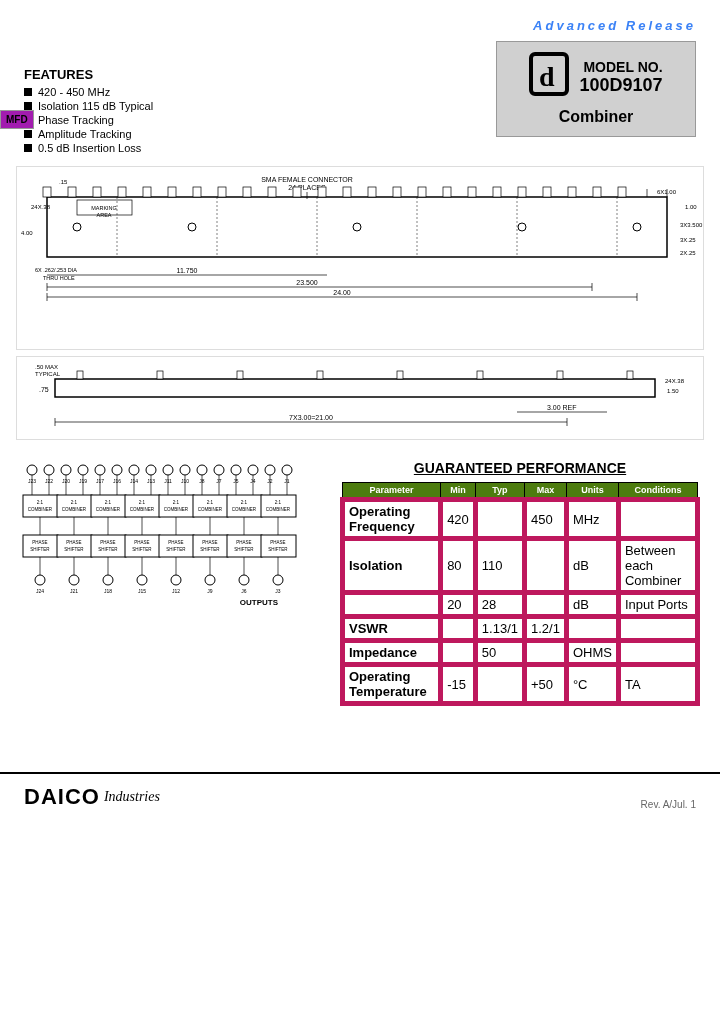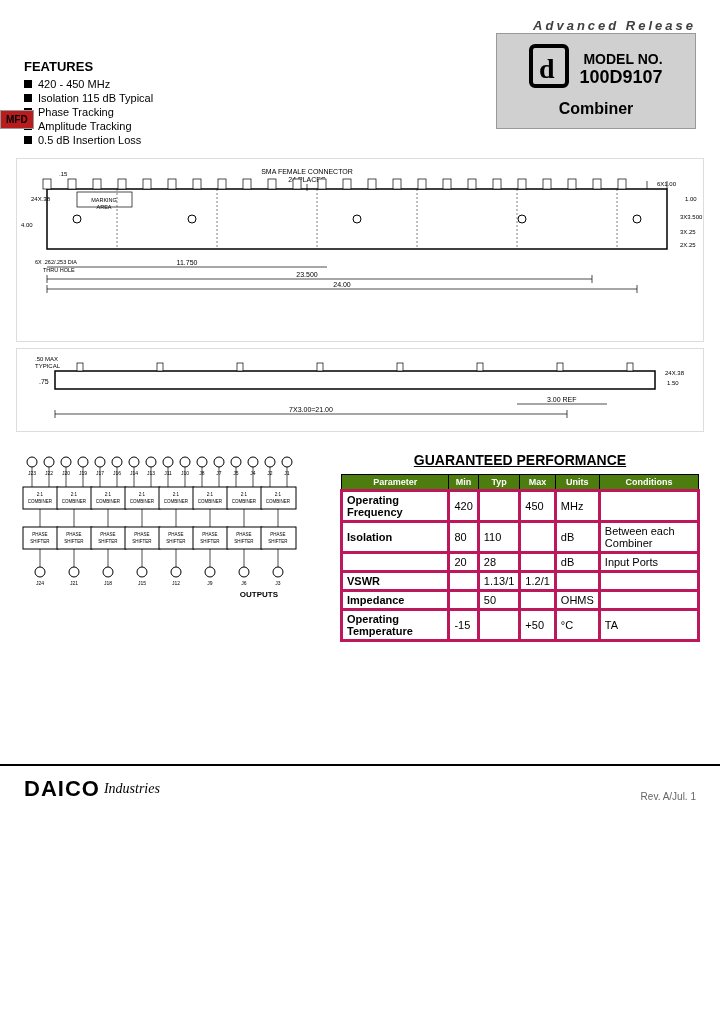--- a/index.html
+++ b/index.html
@@ -19,21 +19,22 @@
       display: flex;
       justify-content: space-between;
       align-items: flex-start;
       padding: 18px 24px 10px 24px;
     }
     .advanced-release {
       font-size: 13px;
       letter-spacing: 3px;
       font-style: italic;
       font-weight: bold;
-      color: #404040;
+      color: #3b82f6;
+      margin-bottom: 8px;
     }
     .model-box {
       background: #d0d0d0;
       border: 1px solid #999;
       padding: 10px 16px;
       display: flex;
       flex-direction: column;
       align-items: center;
       min-width: 200px;
     }
@@ -106,23 +107,23 @@
     }
     .perf-table th {
       background: #4d7c0f;
       color: #fff;
       padding: 2px 4px;
       border: 1px solid #000;
       font-weight: bold;
       font-size: 9px;
     }
     .perf-table td {
-      border: 3px solid #be185d;
+      border: 5px solid #be185d;
       padding: 2px 4px;
-      font-size: 11px;
+      font-size: 13px;
     }
     .perf-table .param-col {
       font-weight: bold;
     }
 
     
     .footer {
       display: flex;
       justify-content: space-between;
       align-items: flex-end;
@@ -184,21 +185,21 @@
       <span>Amplitude Tracking</span>
     </div>
     <div class="feature-item">
       <span class="bullet"></span>
       <span>0.5 dB Insertion Loss</span>
     </div>
   </div>
 
 </div>
 
-<div style="position:absolute; top: 110px; left:0; background:#b91c1c; border:1px solid #999; padding:3px 5px; font-weight:bold; font-size:10px;">MFD</div>
+<div style="position:absolute; top: 110px; left:0; background:#a21caf; border:1px solid #999; padding:3px 5px; font-weight:bold; font-size:10px;">MFD</div>
 
 <div style="margin: 10px 16px 6px 16px; border: 1px solid #ddd;">
   <svg width="688" height="180" viewBox="0 0 688 180">
 
     <rect x="30" y="30" width="620" height="60" fill="none" stroke="#000" stroke-width="1.5"></rect>
 
     <g id="top-connectors">
 
       <text x="290" y="15" font-size="7" font-family="Arial" text-anchor="middle" fill="#000">SMA FEMALE CONNECTOR</text>
       <text x="290" y="23" font-size="7" font-family="Arial" text-anchor="middle" fill="#000">24 PLACES</text>

